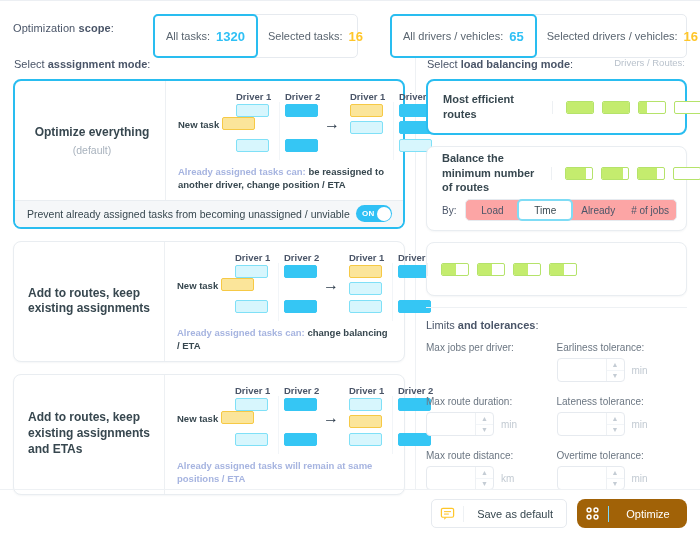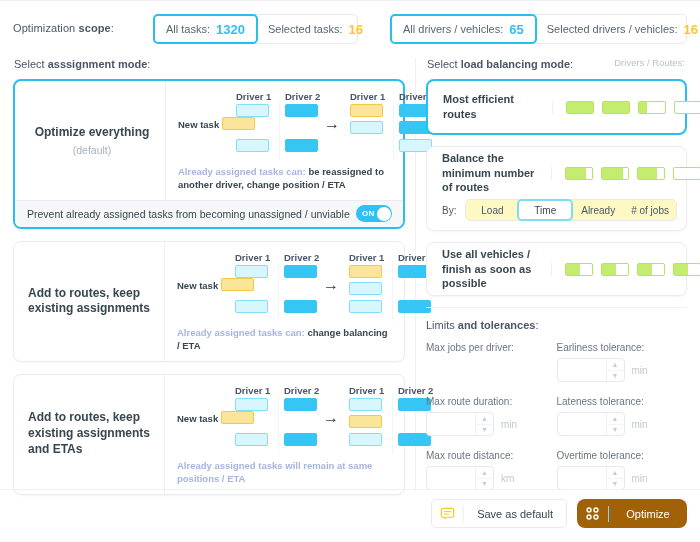--- a/index.html
+++ b/index.html
@@ -12,21 +12,21 @@
     overflow:hidden;
     position:relative;
   }
   .topline{position:absolute;left:0;top:0;width:700px;height:1px;background:#eceff3;}
 
   
   .scope-bar{position:absolute;left:0;top:14px;width:700px;height:30px;}
   .scope-label{position:absolute;left:13px;top:8px;font-size:11px;color:#4a5568;letter-spacing:.1px;}
   .scope-label b{font-weight:bold;}
 
-  .pillgroup{position:absolute;top:0;height:30px;background:#fff;border:1px solid #e6eaef;border-radius:5px;display:flex;align-items:stretch;box-sizing:border-box;}
+  .pillgroup{position:absolute;top:0;height:44px;background:#fff;border:1px solid #e6eaef;border-radius:5px;display:flex;align-items:stretch;box-sizing:border-box;}
   .pillgroup#g1{left:153px;width:205px;}
   .pillgroup#g2{left:390px;width:297px;}
   .pill{display:flex;align-items:center;padding:0 11px;font-size:11px;color:#5a6570;white-space:nowrap;box-sizing:border-box;position:relative;}
   .pill .num{margin-left:6px;font-size:13px;font-weight:bold;}
   .pill.sel{
     border:2px solid #29bdf0;border-radius:5px;background:#fff;
     margin:-1px;z-index:2;
   }
   .pill .num.blue{color:#2fc0f5;}
   .pill .num.amber{color:#ffc629;}
@@ -100,21 +100,21 @@
   .lb-name{
     flex:0 0 124px;padding:0 8px 0 15px;box-sizing:border-box;
     font-size:11px;font-weight:bold;color:#37474f;line-height:1.35;
   }
   .lb-bars{flex:1;border-left:1px solid #edf0f3;padding-left:13px;display:flex;gap:8px;align-items:center;}
   .gbar{width:28px;height:13px;border:1px solid #b5e36a;border-radius:2px;background:#fff;position:relative;box-sizing:border-box;overflow:hidden;}
   .gbar i{position:absolute;left:0;top:0;bottom:0;background:#c4ec6e;display:block;}
 
   .by-row{display:flex;align-items:center;padding:0 9px 9px 15px;}
   .by-lbl{font-size:10px;color:#4a5568;margin-right:9px;}
-  .seg{flex:1;display:flex;border:1px solid #e6eaef;border-radius:5px;height:22px;box-sizing:border-box;background:#fef9c3;}
+  .seg{flex:1;display:flex;border:1px solid #e6eaef;border-radius:5px;height:22px;box-sizing:border-box;background:#fca5a5;}
   .seg .opt{flex:1;display:flex;align-items:center;justify-content:center;font-size:10px;color:#4a5568;box-sizing:border-box;}
   .seg .opt.sel{border:2px solid #7fdcf5;border-radius:5px;margin:-1px;background:#fff;color:#37474f;z-index:2;}
 
   .hsep{height:1px;background:#eef1f4;margin:10px 0 11px 0;}
 
   
   .limits-title{font-size:11px;color:#4a5568;margin-bottom:11px;}
   .limits-title b{font-weight:bold;}
   .limits-grid{display:flex;flex-wrap:wrap;}
   .limit{width:50%;box-sizing:border-box;margin-bottom:14px;}
@@ -363,21 +363,20 @@
         <span class="opt">Load</span>
         <span class="opt sel">Time</span>
         <span class="opt">Already</span>
         <span class="opt"># of jobs</span>
       </span>
     </div>
   </div>
 
   <div class="lb-card">
     <div class="lb-row">
-      <div class="lb-name">Use all vehicles / finish as soon as possible</div>
       <div class="lb-bars">
         <span class="gbar">
             <i style="width:52%"></i>
           </span>
         <span class="gbar">
             <i style="width:52%"></i>
           </span>
         <span class="gbar">
             <i style="width:52%"></i>
           </span>

